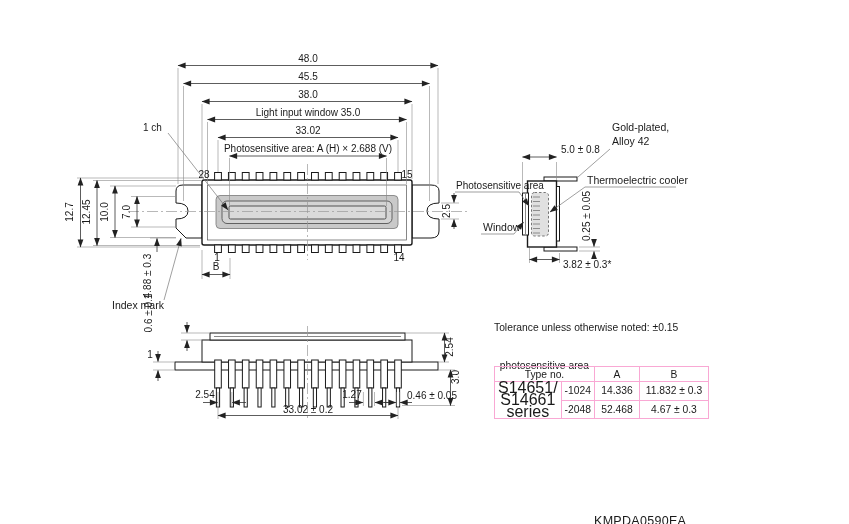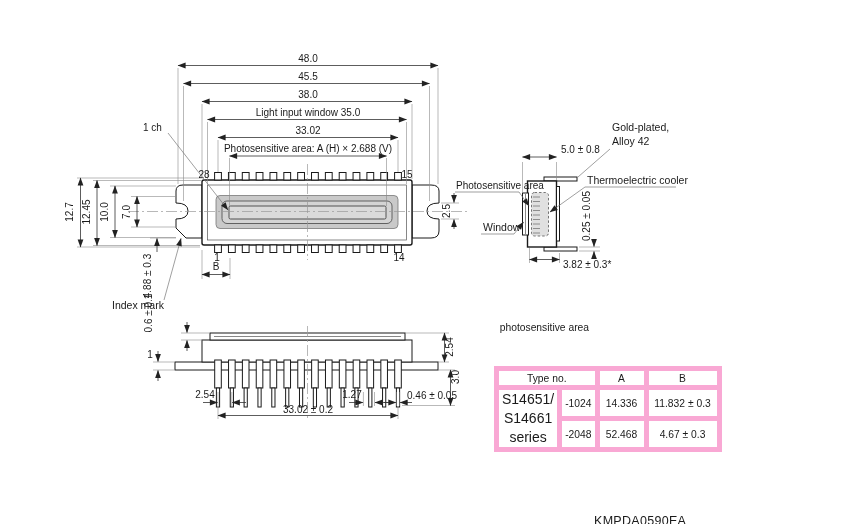--- a/index.html
+++ b/index.html
@@ -20,23 +20,23 @@
   .el{stroke:var(--ext);stroke-width:.6;fill:none;}
   .cl{stroke:var(--cl);stroke-width:.7;fill:none;stroke-dasharray:11 3 2 3;}
   .ldr{stroke:#777;stroke-width:.7;fill:none;}
   .fill-window{fill:var(--window-gray);stroke:#777;stroke-width:.8;}
   .fill-sensor{fill:var(--sensor-gray);stroke:#555;stroke-width:.9;}
   .fill-strip{fill:var(--strip-gray);stroke:#444;stroke-width:.9;}
   .fill-cooler{fill:var(--cooler-gray);stroke:#555;stroke-width:.8;stroke-dasharray:2.5 2;}
   .hatch{stroke:#777;stroke-width:.8;}
   .notes{position:absolute;left:494px;top:297px;font-size:10.3px;line-height:12.6px;white-space:pre;}
   .spec-table{position:absolute;left:494px;top:366px;border-collapse:collapse;font-size:10.3px;}
-  .spec-table th,.spec-table td{border:5px solid #f9a8d4;padding:0 3px;text-align:center;font-weight:normal;height:14px;}
+  .spec-table th,.spec-table td{border:1px solid #f9a8d4;padding:0 3px;text-align:center;font-weight:normal;height:14px;}
   .spec-table{border:1.5px solid #222;}
-  .series-cell{text-align:left;font-size:14px;line-height:19px;white-space:pre-line;}
+  .series-cell{text-align:left;font-size:16px;line-height:12px;white-space:pre-line;}
   .drawing-no{position:absolute;left:594px;top:466px;font-size:12.5px;letter-spacing:.3px;margin-top:48px;}
 </style>
 </head>
 <body>
 
 <div id="stage">
 <svg width="849" height="524" viewBox="0 0 849 524">
   <defs>
     <marker id="ar" viewBox="0 0 10 10" refX="9.5" refY="5" markerWidth="10" markerHeight="8" orient="auto-start-reverse" markerUnits="userSpaceOnUse">
       <path d="M0,1.4 L10,5 L0,8.6 z" fill="#222"></path>
@@ -305,20 +305,21 @@
     <text x="453" y="347" text-anchor="middle" transform="rotate(-90 453 347)">2.54</text>
 
     <line class="el" x1="438" y1="370" x2="455" y2="370"></line>
         <line class="el" x1="402" y1="405.5" x2="455" y2="405.5"></line>
     <line class="dl" x1="450.5" y1="370" x2="450.5" y2="405.5" marker-start="url(#ar)" marker-end="url(#ar)"></line>
     <text x="459" y="377" text-anchor="middle" transform="rotate(-90 459 377)">3.0</text>
   </g>
 </svg>
 
   <div class="notes">
+    <div>Tolerance unless otherwise noted: ±0.15</div>
     <div>  photosensitive area</div>
   </div>
 
   <table class="spec-table">
     <tbody>
         <tr>
       <th colspan="2" style="width:72px">Type no.</th>
       <th style="width:38px">A</th>
       <th style="width:62px">B</th>
     </tr>

